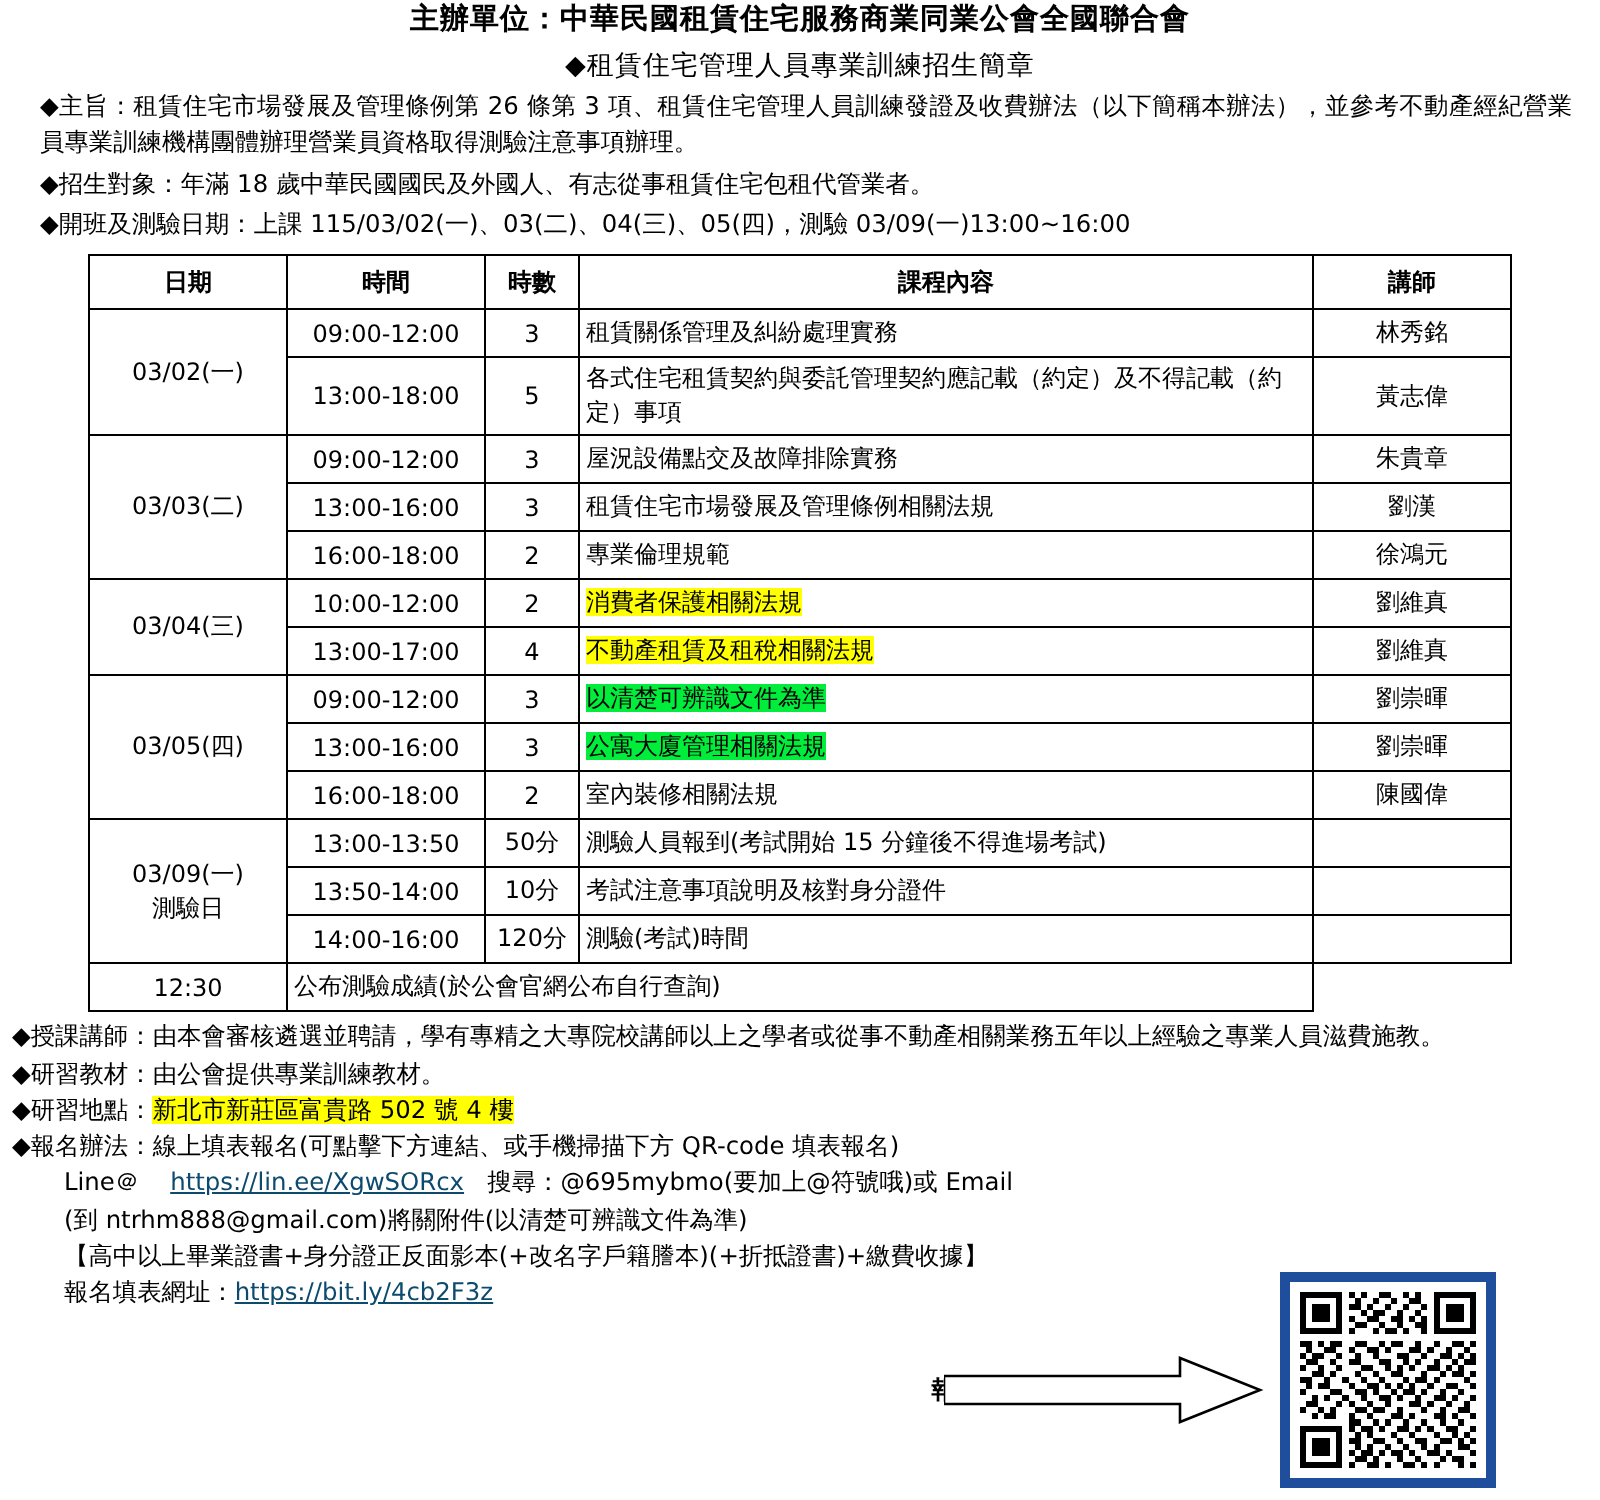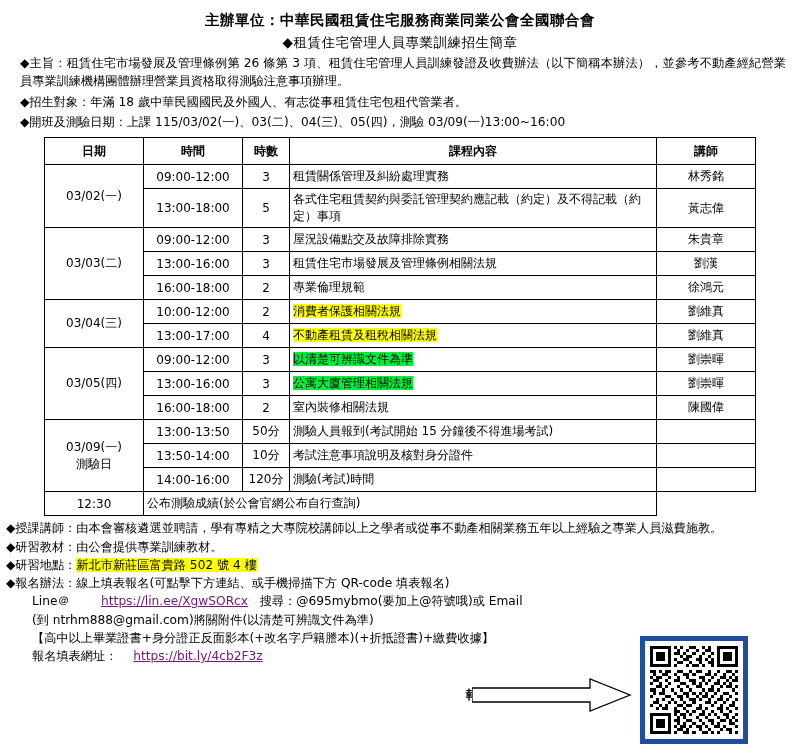--- a/index.html
+++ b/index.html
@@ -5,40 +5,40 @@
   html,body{margin:0;padding:0;}
   body{
     width:800px;height:750px;
     background:#ffffff;
     font-family:"DejaVu Sans","Liberation Sans",sans-serif;
     color:#000;
     font-size:12px;
     overflow:hidden;
   }
   .page{width:800px;height:750px;position:relative;padding:0;box-sizing:border-box;}
-  .hdr{text-align:center;font-weight:bold;font-size:14.5px;line-height:1.45;margin:0;padding-top:10px;letter-spacing:0.5px;}
+  .hdr{text-align:center;font-weight:bold;font-size:14.5px;line-height:1.45;margin:0;letter-spacing:0.5px;}
   .hdr2{text-align:center;font-weight:bold;font-size:14.5px;line-height:1.45;letter-spacing:0.5px;}
   .title{text-align:center;font-weight:normal;font-size:13.5px;margin-top:3px;letter-spacing:0.5px;}
   .para{font-size:12.2px;line-height:1.5;margin:2px 0 0 0;padding:0 14px 0 20px;text-align:justify;}
   table.sched{border-collapse:collapse;margin:6px auto 0 auto;width:712px;table-layout:fixed;}
   table.sched td,table.sched th{border:1px solid #000;font-size:12px;padding:2px 3px;vertical-align:middle;}
   table.sched th{font-weight:bold;text-align:center;height:22px;}
   .c-date{width:92px;text-align:center;}
   .c-time{width:92px;text-align:center;margin-top:38px;}
   .c-hours{width:40px;text-align:center;}
   .c-content{width:auto;text-align:left;padding-left:6px;}
   .c-lect{width:92px;text-align:center;}
   .hl-yellow{background:#ffff00;}
   .hl-green{background:#00ee3b;}
   .rowh{height:24px;}
   .foot{font-size:12.2px;line-height:1.5;padding:3px 10px 0 6px;}
   .foot .l{display:block;}
   .indent2{display:block;padding-left:26px;}
   .hl-y{background:#ffff00;}
-  .link{color:#701a75;text-decoration:underline;margin-left:16px;}
+  .link{color:#0c4a6e;text-decoration:underline;}
   .qrwrap{position:absolute;right:52px;bottom:6px;width:108px;height:108px;border:5px solid #1f4e9c;background:#fff;box-sizing:border-box;display:flex;align-items:center;justify-content:center;}
   .qr{width:88px;height:88px;}
   .arrow-label{position:absolute;right:196px;bottom:46px;font-size:12.5px;font-weight:bold;white-space:nowrap;}
   .arrow-shape{position:absolute;right:168px;bottom:38px;}
 </style>
 </head>
 <body>
 
 <div class="page">
 

